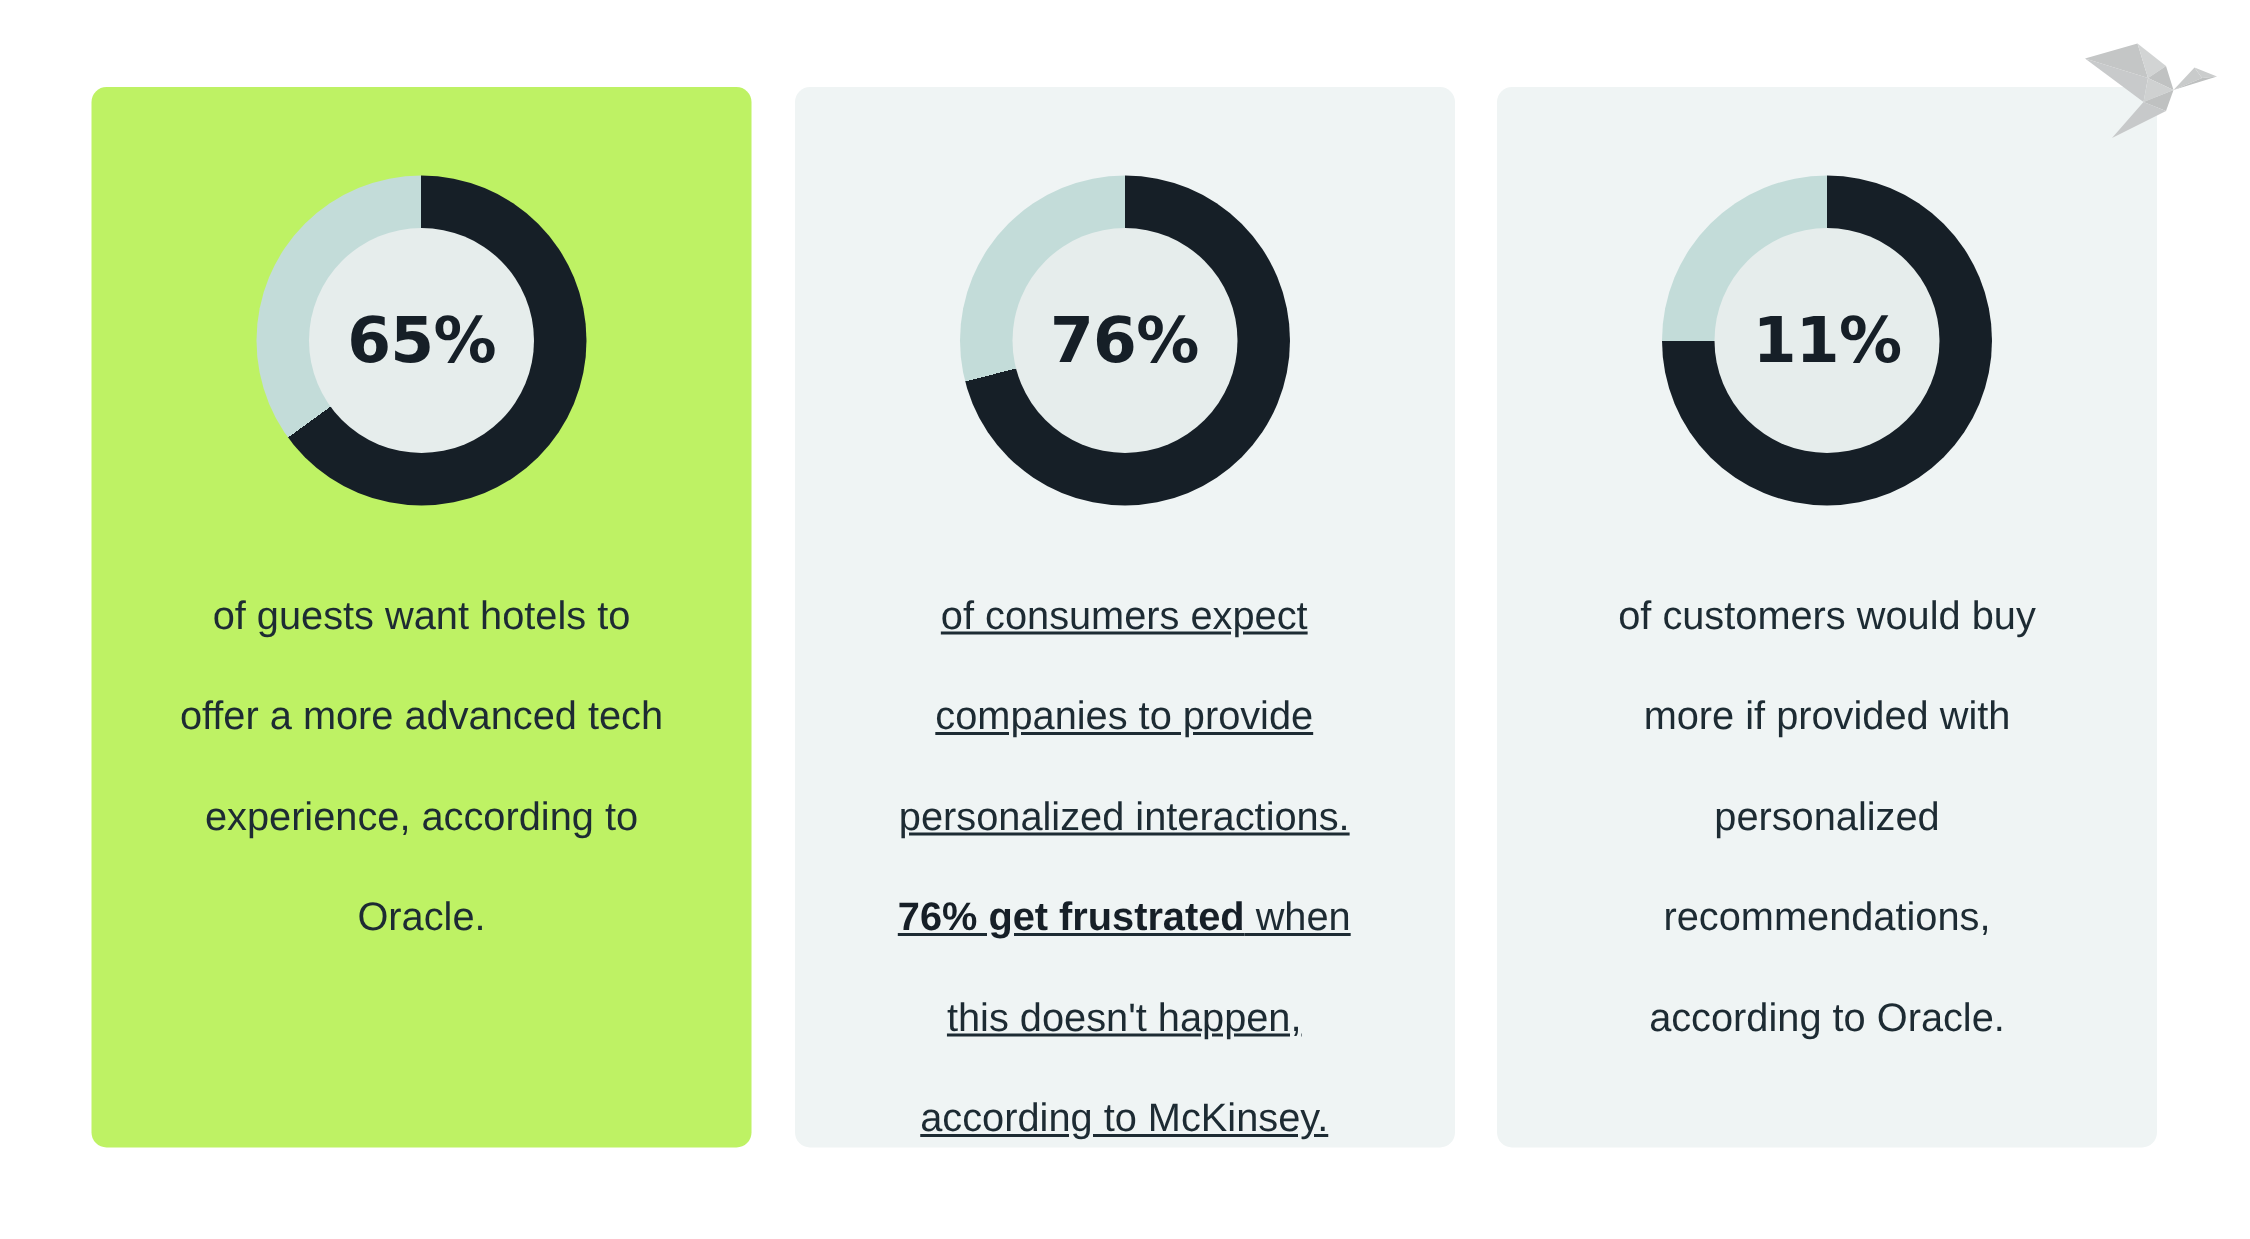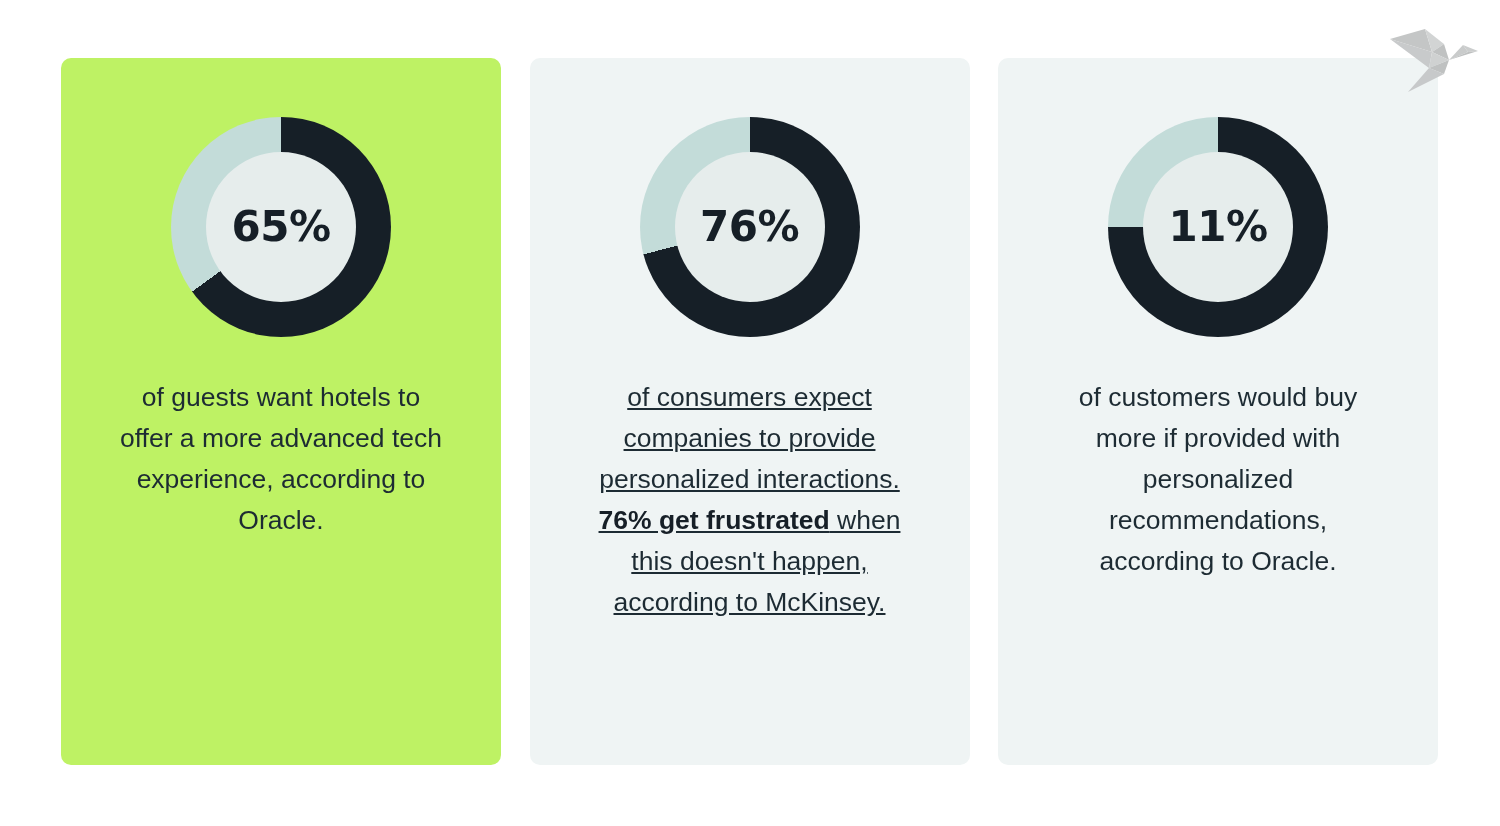--- a/index.html
+++ b/index.html
@@ -81,21 +81,21 @@
     line-height: 1;
   }
 
   
   .card-caption {
     margin-top: 40px;
     width: 330px;
     text-align: center;
     font-family: "Liberation Sans", sans-serif;
     font-size: 26.5px;
-    line-height: 41px;
+    line-height: 67px;
     color: #1d2b33;
     font-weight: 400;
   }
   .card-caption b {
     font-weight: 700;
     color: #161f27;
   }
 
   
   .brand-logo {

